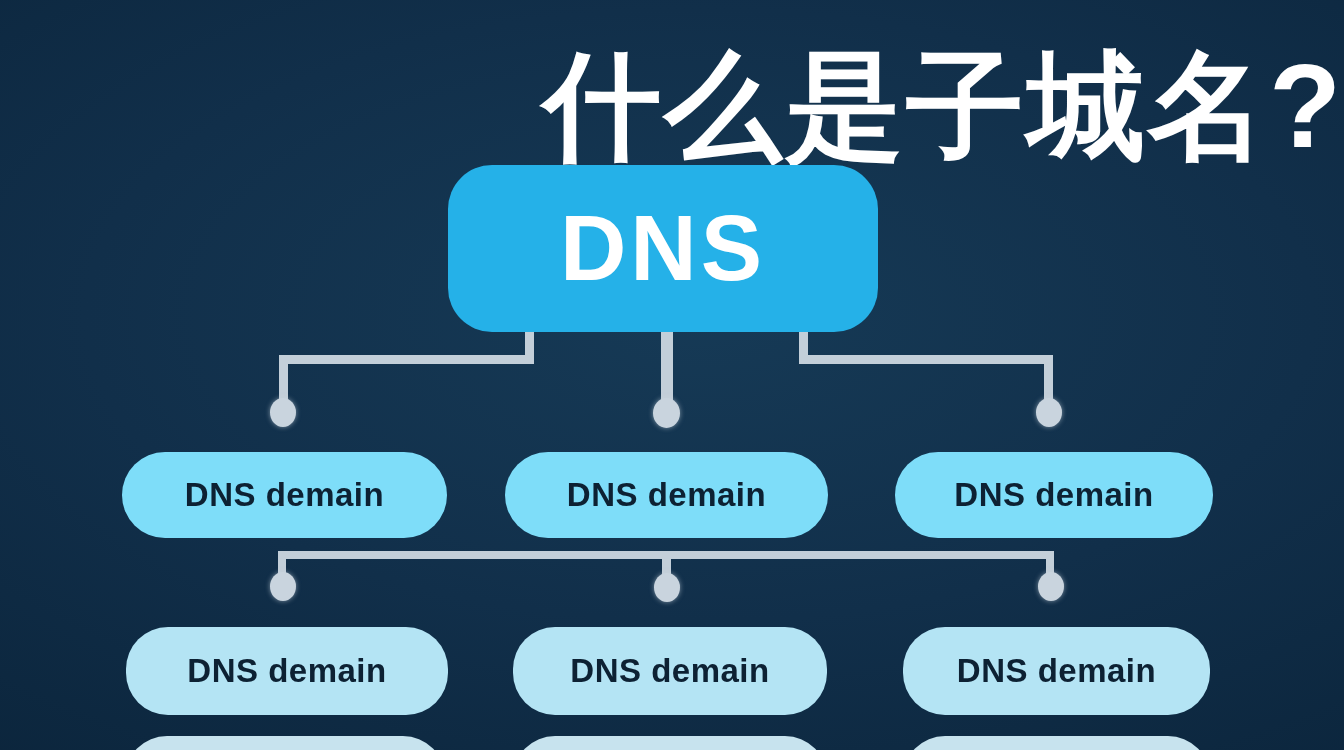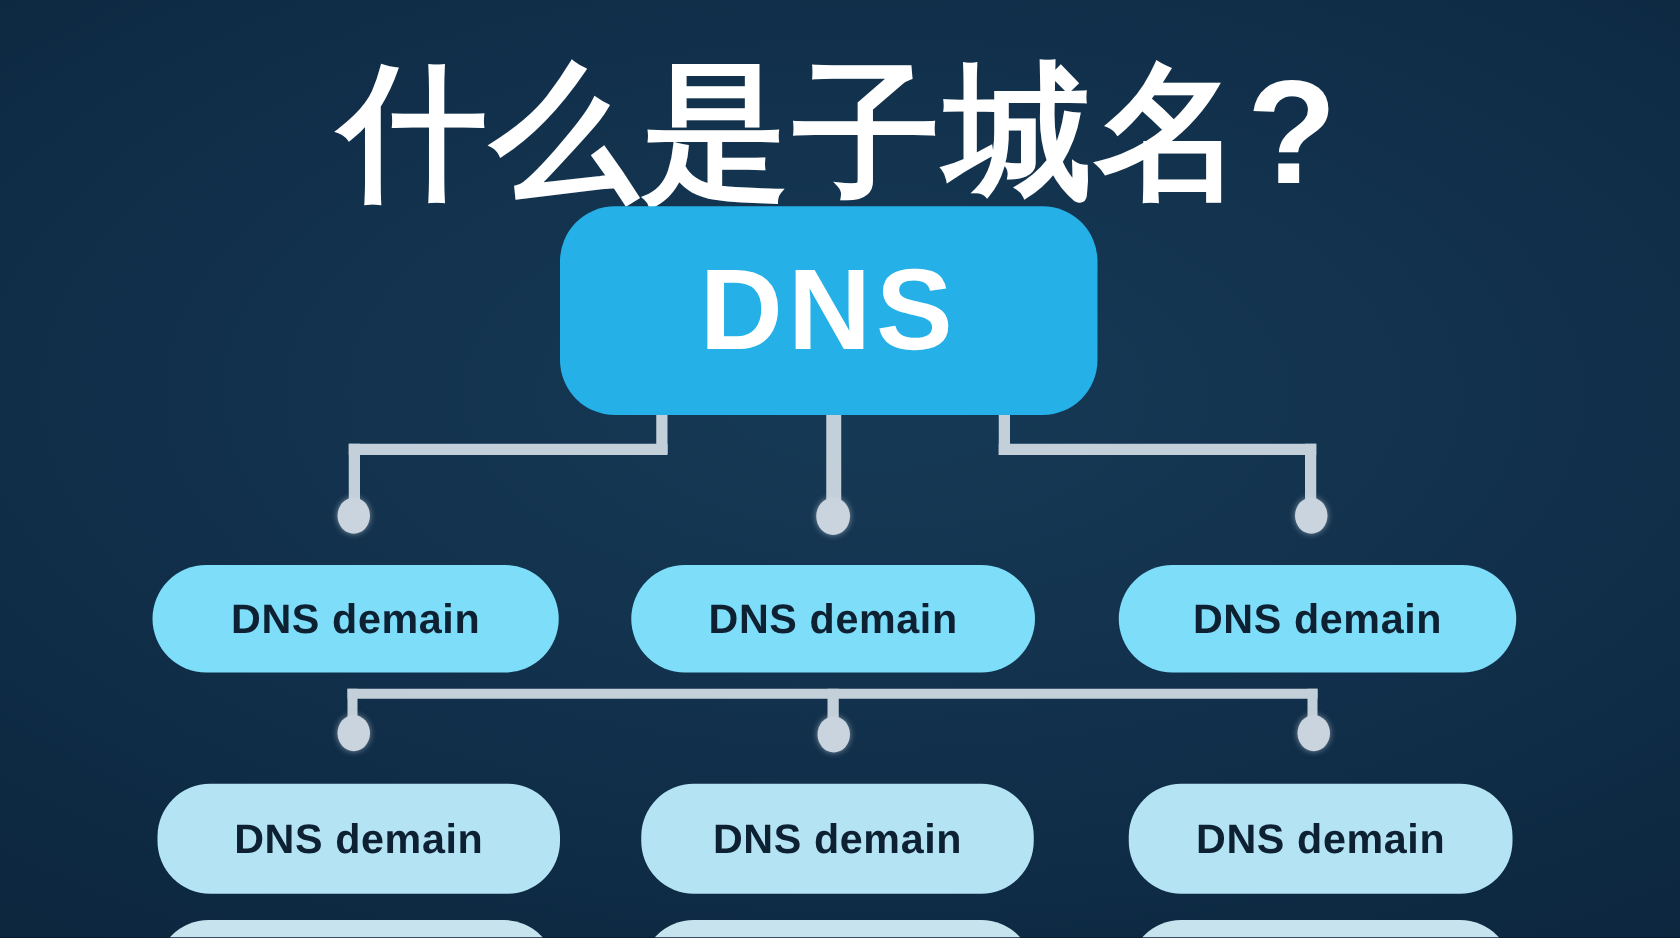--- a/index.html
+++ b/index.html
@@ -7,21 +7,21 @@
     position:relative;
     width:1344px;height:750px;
     overflow:hidden;
     font-family:"Liberation Sans","DejaVu Sans",sans-serif;
     background:radial-gradient(ellipse 95% 85% at 52% 42%, #163a56 0%, #112f4a 48%, #0a2339 100%);
   }
   
   .title{
     position:absolute;
     left:0;top:-46px;width:100%;
-    text-align:center;
+    text-align:right;
     font-size:118px;
     font-weight:bold;
     line-height:1.25;
     color:#ffffff;
     letter-spacing:3px;
     white-space:nowrap;
   }
   
   .root-node{
     position:absolute;

